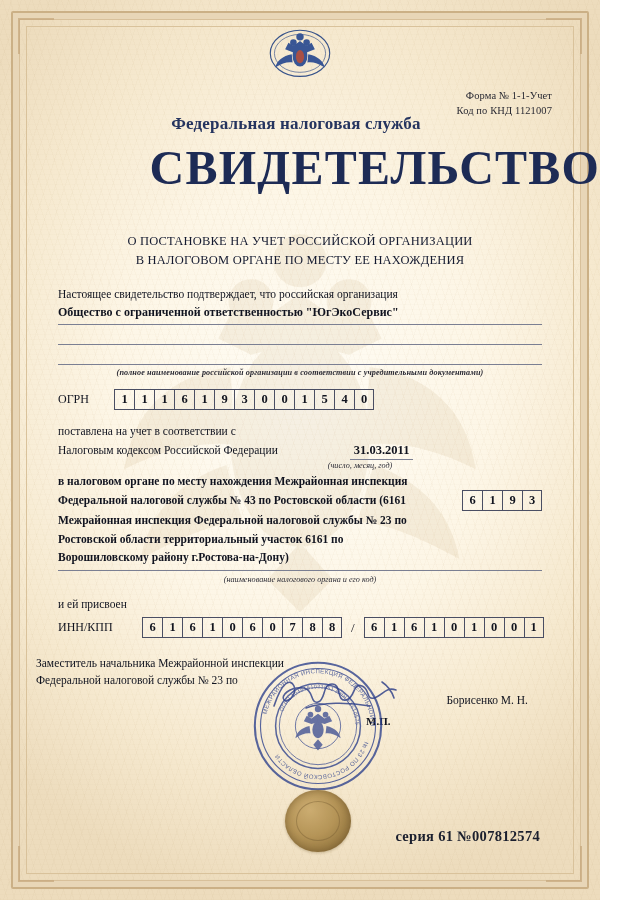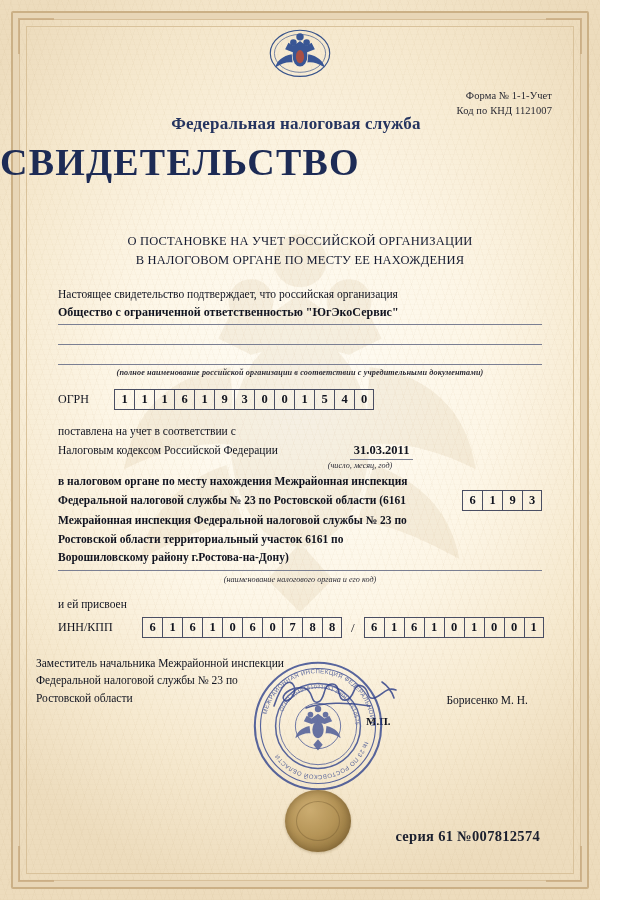--- a/index.html
+++ b/index.html
@@ -110,22 +110,22 @@
     font-size: 17px;
     font-weight: bold;
     color: #25345f;
     letter-spacing: .2px;
   }
 
   .main-title {
     position: absolute;
     left: 0; right: 0;
     top: 140px;
-    text-align: left;
-    font-size: 38px;
+    text-align: right;
+    font-size: 48px;
     font-weight: bold;
     color: #1d2b55;
     letter-spacing: 1.2px;
   }
 
   .subtitle {
     position: absolute;
     left: 60px; right: 60px;
     top: 232px;
     text-align: center;
@@ -441,21 +441,21 @@
           <div class="val">31.03.2011</div>
         </div>
         <div class="date-caption">(число, месяц, год)</div>
 
         <div class="org-lines">
           <div class="ln normal">
             <span>в налоговом органе по месту нахождения</span>
             <b>Межрайонная инспекция</b>
           </div>
           <div class="with-code">
-            <div class="ln">Федеральной налоговой службы № 23 по Ростовской области (6161</div>
+            <div class="ln">Федеральной налоговой службы № 43 по Ростовской области (6161</div>
             <div class="boxes">
               <div class="cell">6</div>
               <div class="cell">1</div>
               <div class="cell">9</div>
               <div class="cell">3</div>
             </div>
           </div>
           <div class="ln">Межрайонная инспекция Федеральной налоговой службы № 23 по</div>
           <div class="ln">Ростовской области территориальный участок 6161 по</div>
           <div class="ln">Ворошиловскому району г.Ростова-на-Дону)</div>
@@ -491,21 +491,20 @@
           <div class="cell">0</div>
           <div class="cell">0</div>
           <div class="cell">1</div>
         </div>
       </div>
     </div>
 
     <div class="signature-block">
       <div class="sig-text">Заместитель начальника Межрайонной инспекции</div>
       <div class="sig-text">Федеральной налоговой службы № 23 по</div>
-      <div class="sig-text">Ростовской области</div>
       <div class="sig-name">Борисенко М. Н.</div>
       <div class="mp">М.П.</div>
     </div>
   </div>
 
   <svg class="handwriting" viewBox="0 0 130 46">
     <g fill="none" stroke="#283a86" stroke-width="1.6" stroke-linecap="round">
       <path d="M4 34 C12 10 20 6 24 14 C27 22 18 32 14 28 C10 24 20 14 34 16 C44 18 40 32 48 30 C56 28 52 12 62 12 C72 12 66 30 76 28 C86 26 82 10 92 14 C100 17 96 28 104 26 C112 24 116 14 126 18"></path>
       <path d="M36 36 C52 30 78 30 100 34"></path>
       <path d="M112 10 C118 14 122 20 124 26"></path>

